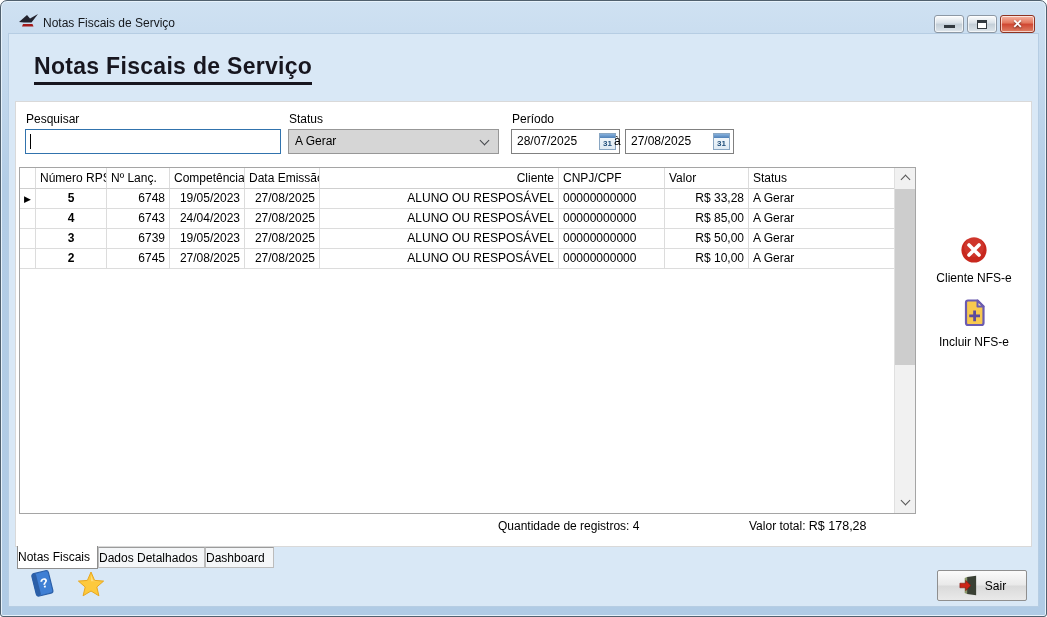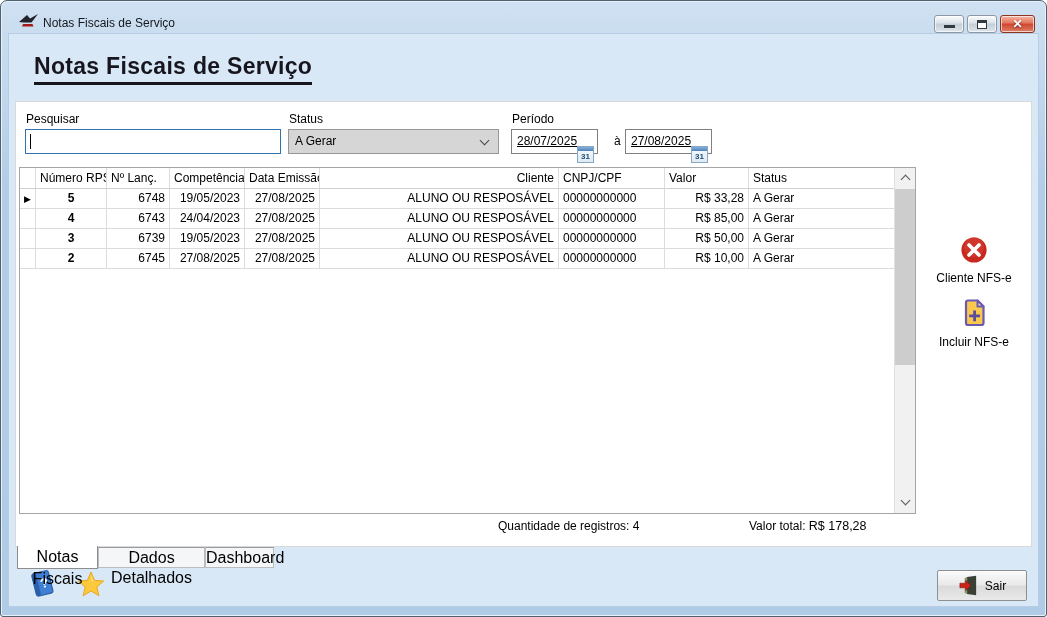--- a/index.html
+++ b/index.html
@@ -39,28 +39,28 @@
   .lbl-period { left:511px; top:111px; }
   .search-box { position:absolute; left:24px; top:128px; width:256px; height:25px;
                 border:1px solid #3173ad; background:#fff; font-size:12px; padding:0 4px;
                 font-family:"Liberation Sans",sans-serif; outline:none; }
   .combo { position:absolute; left:287px; top:128px; width:211px; height:25px;
            background:#d6d6d6; border:1px solid #979797; font-size:12px;
            line-height:23px; padding:0 6px; cursor:default; }
   .combo .chev { position:absolute; right:10px; top:7px; width:7px; height:7px;
                  border-right:1.6px solid #44474c; border-bottom:1.6px solid #44474c;
                  transform:rotate(45deg); }
-  .datebox { position:absolute; top:128px; width:87px; height:25px; background:#fff;
-             border:1px solid #808080; font-size:12px; line-height:23px; padding:0 5px;text-decoration:underline; }
+  .datebox { position:absolute; top:128px; width:109px; height:25px; background:#fff;
+             border:1px solid #808080; font-size:12px; line-height:23px; padding:0 5px; }
   .date-from { left:510px; }
   .date-to { left:624px; }
   .sep-a { position:absolute; left:613px; top:133px; font-size:12px; }
   .cal-icon { position:absolute; right:3px; top:3px; width:17px; height:17px;
               background:linear-gradient(#f6fafd,#dfeaf3); border:1px solid #89a6c2;
-              font-size:8px; font-weight:bold; color:#1f4e79; text-align:center; cursor:pointer;margin-top:13px; }
+              font-size:8px; font-weight:bold; color:#1f4e79; text-align:center; cursor:pointer; }
   .cal-icon .bar { height:4px; background:linear-gradient(#85b0dc,#4f81b8); }
   .cal-icon span { display:block; line-height:11px; }
   
   .grid { position:absolute; left:18px; top:166px; width:897px; height:347px;
           background:#fff; border:1px solid #a5a5a5; font-size:12px; }
   .grow { display:flex; height:20px; line-height:19px; }
   .ghead { height:21px; line-height:20px; }
   .gcell { border-right:1px solid #dcdcdc; border-bottom:1px solid #dcdcdc;
            padding:0 4px; white-space:nowrap; overflow:hidden; }
   .ghead .gcell { border-bottom:1px solid #cfcfcf; }
@@ -81,21 +81,21 @@
   .vthumb { position:absolute; left:0; top:21px; width:100%; height:176px; background:#cdcdcd; cursor:grab; }
   
   .action { position:absolute; left:920px; width:106px; text-align:center; cursor:pointer; }
   .action .alabel { display:block; margin-top:3px; font-size:12px; color:#000; }
   .act-gerar { top:172px; } .act-excluir { top:235px; } .act-incluir { top:297px; }
   
   .summary { position:absolute; top:518px; font-size:12px; color:#000; }
   .sum-count { left:497px; } .sum-total { left:748px; }
   .sum-total b { font-weight:normal; font-size:12.5px; }
   
-  .tab { position:absolute; font-size:16px; text-align:center; cursor:pointer; }
+  .tab { position:absolute; font-size:12px; cursor:pointer; }
   .tab-active { left:16px; top:545px; width:81px; height:23px; line-height:22px; background:#fff;
                 border:1px solid #8e8e8e; border-top:none; z-index:5; }
   .tab-idle { top:546px; height:21px; line-height:20px; background:#f4f6f8;
               border:1px solid #bcbcbc; border-top:1px solid #9b9b9b; }
   .tab-2 { left:97px; width:107px; } .tab-3 { left:204px; width:69px; }
   
   .help-icon { position:absolute; left:26px; top:567px; width:30px; height:32px; cursor:pointer; }
   .star-icon { position:absolute; left:76px; top:569px; width:28px; height:28px; cursor:pointer; }
   .sair-btn { position:absolute; left:936px; top:569px; width:90px; height:31px;
               background:linear-gradient(#fbfbfb,#e9e9e9 48%,#dadada 52%,#e9e9e9);

